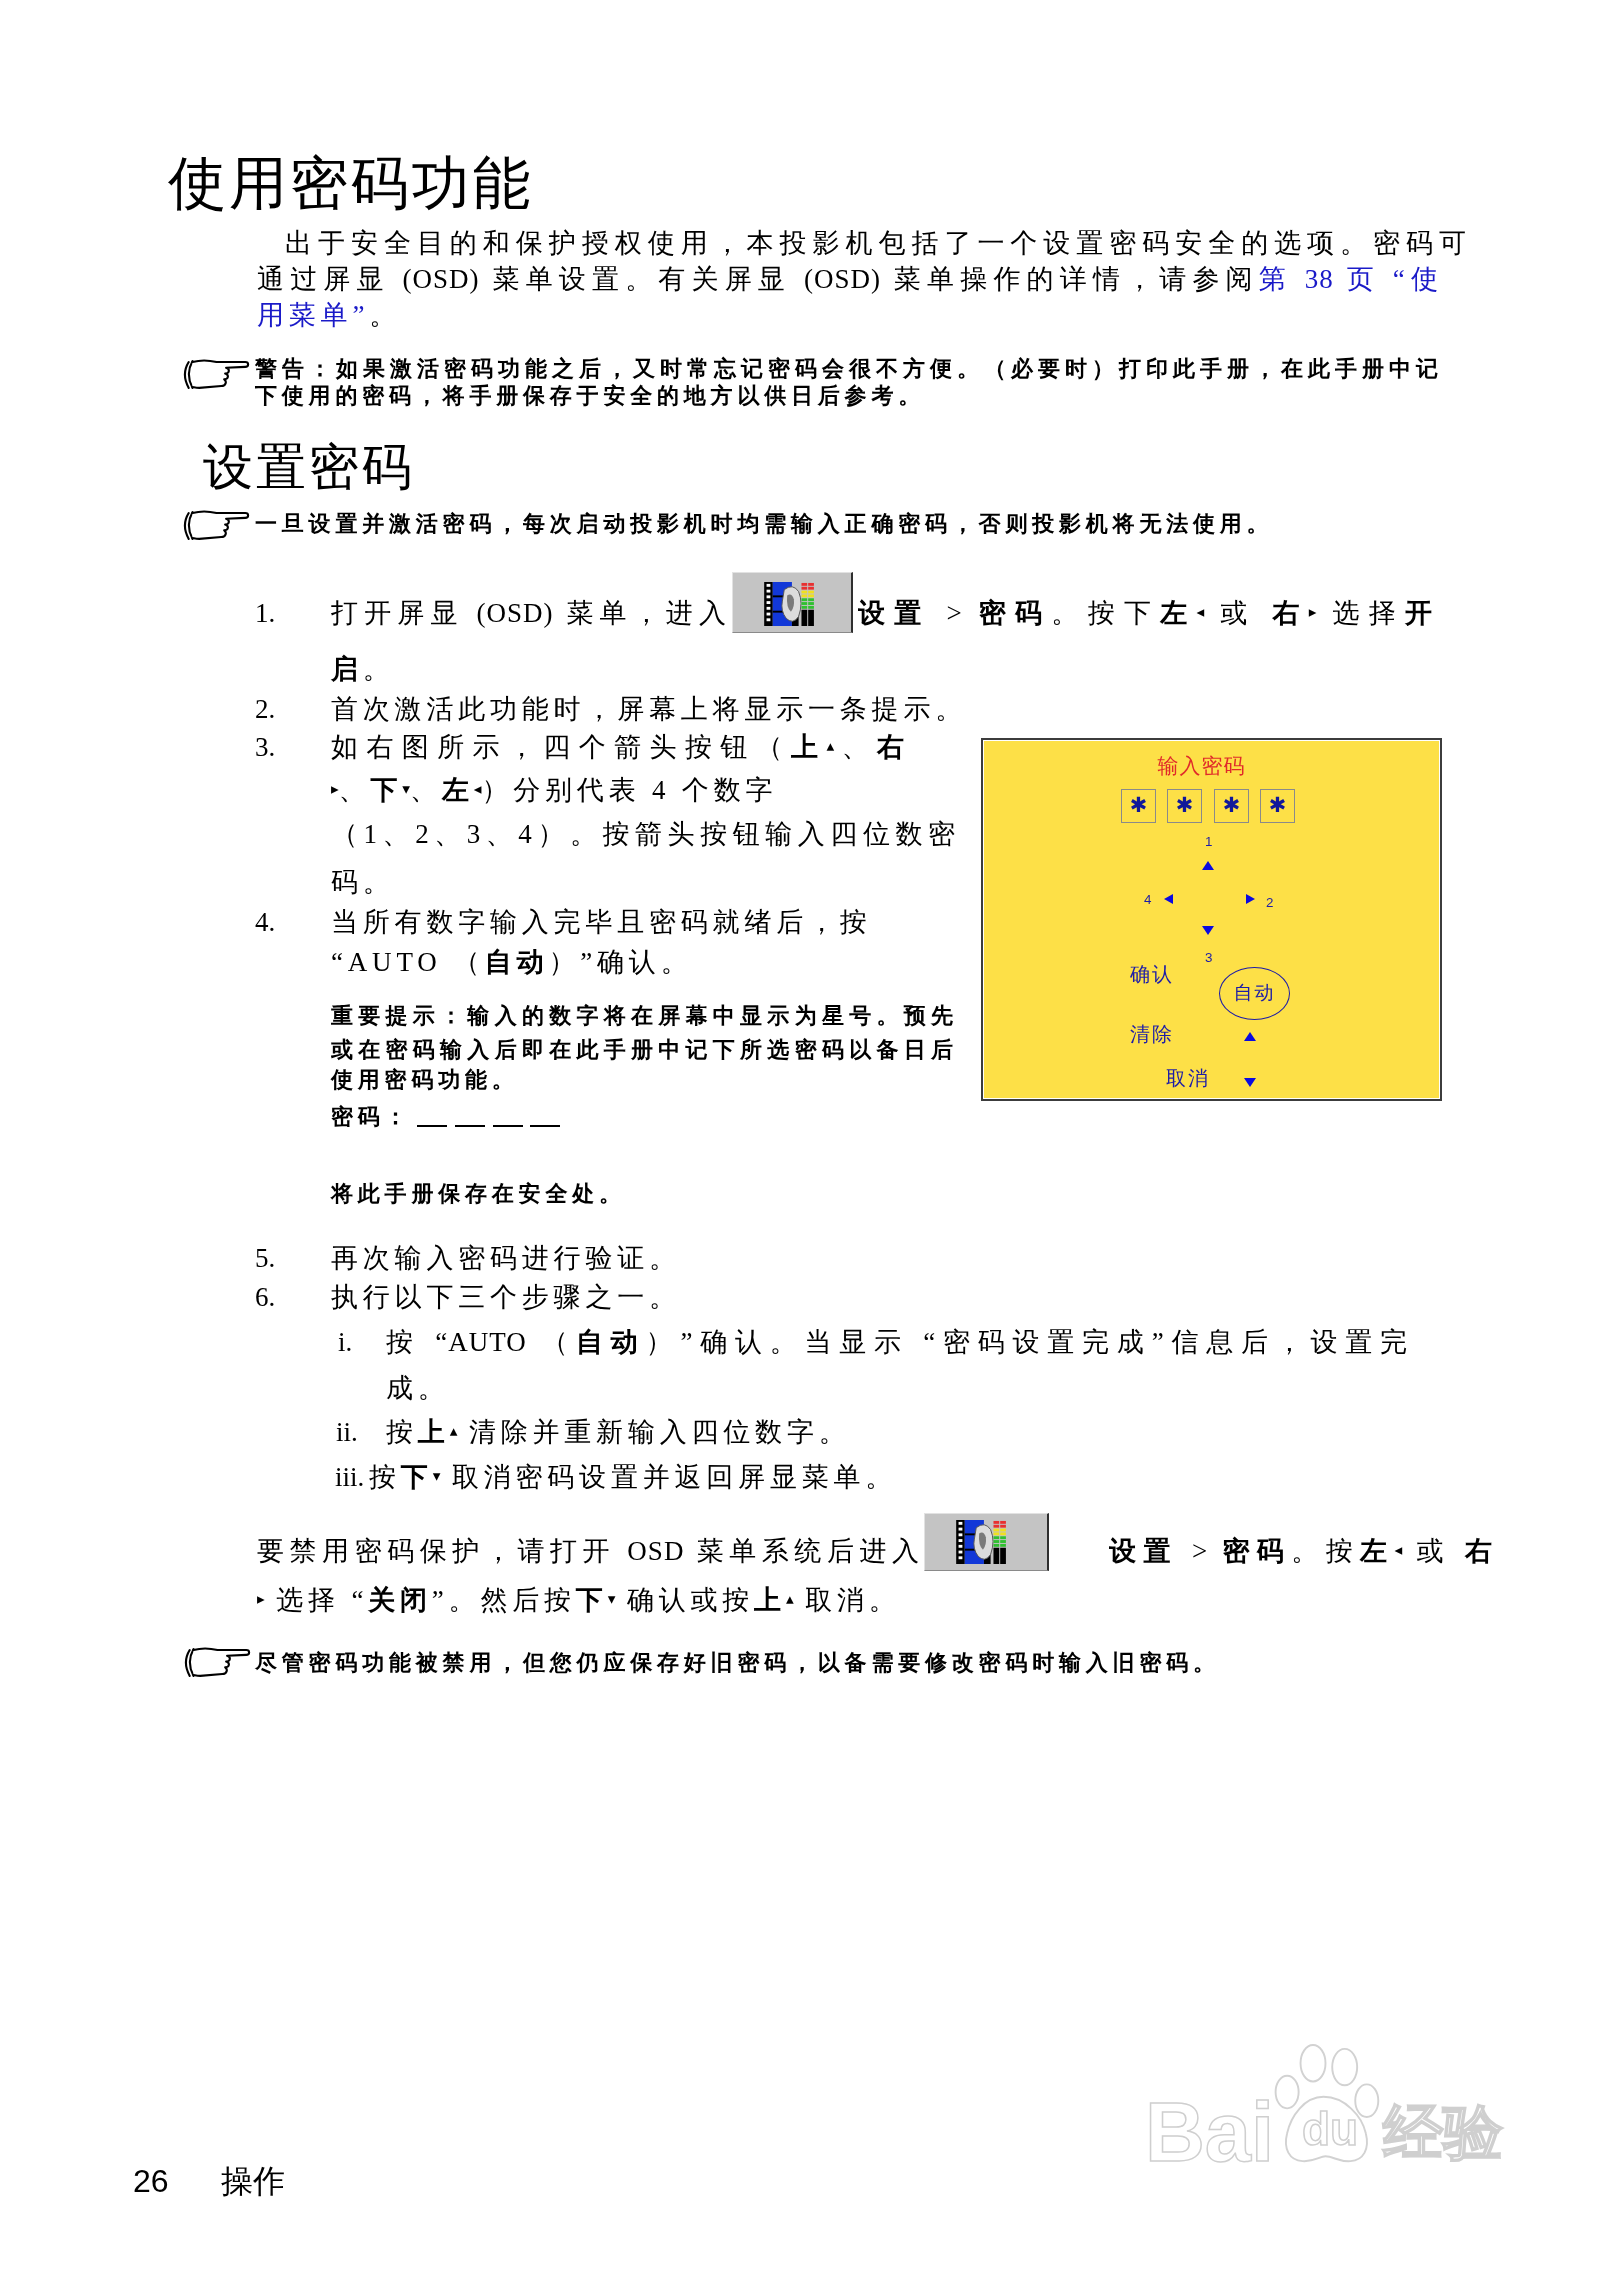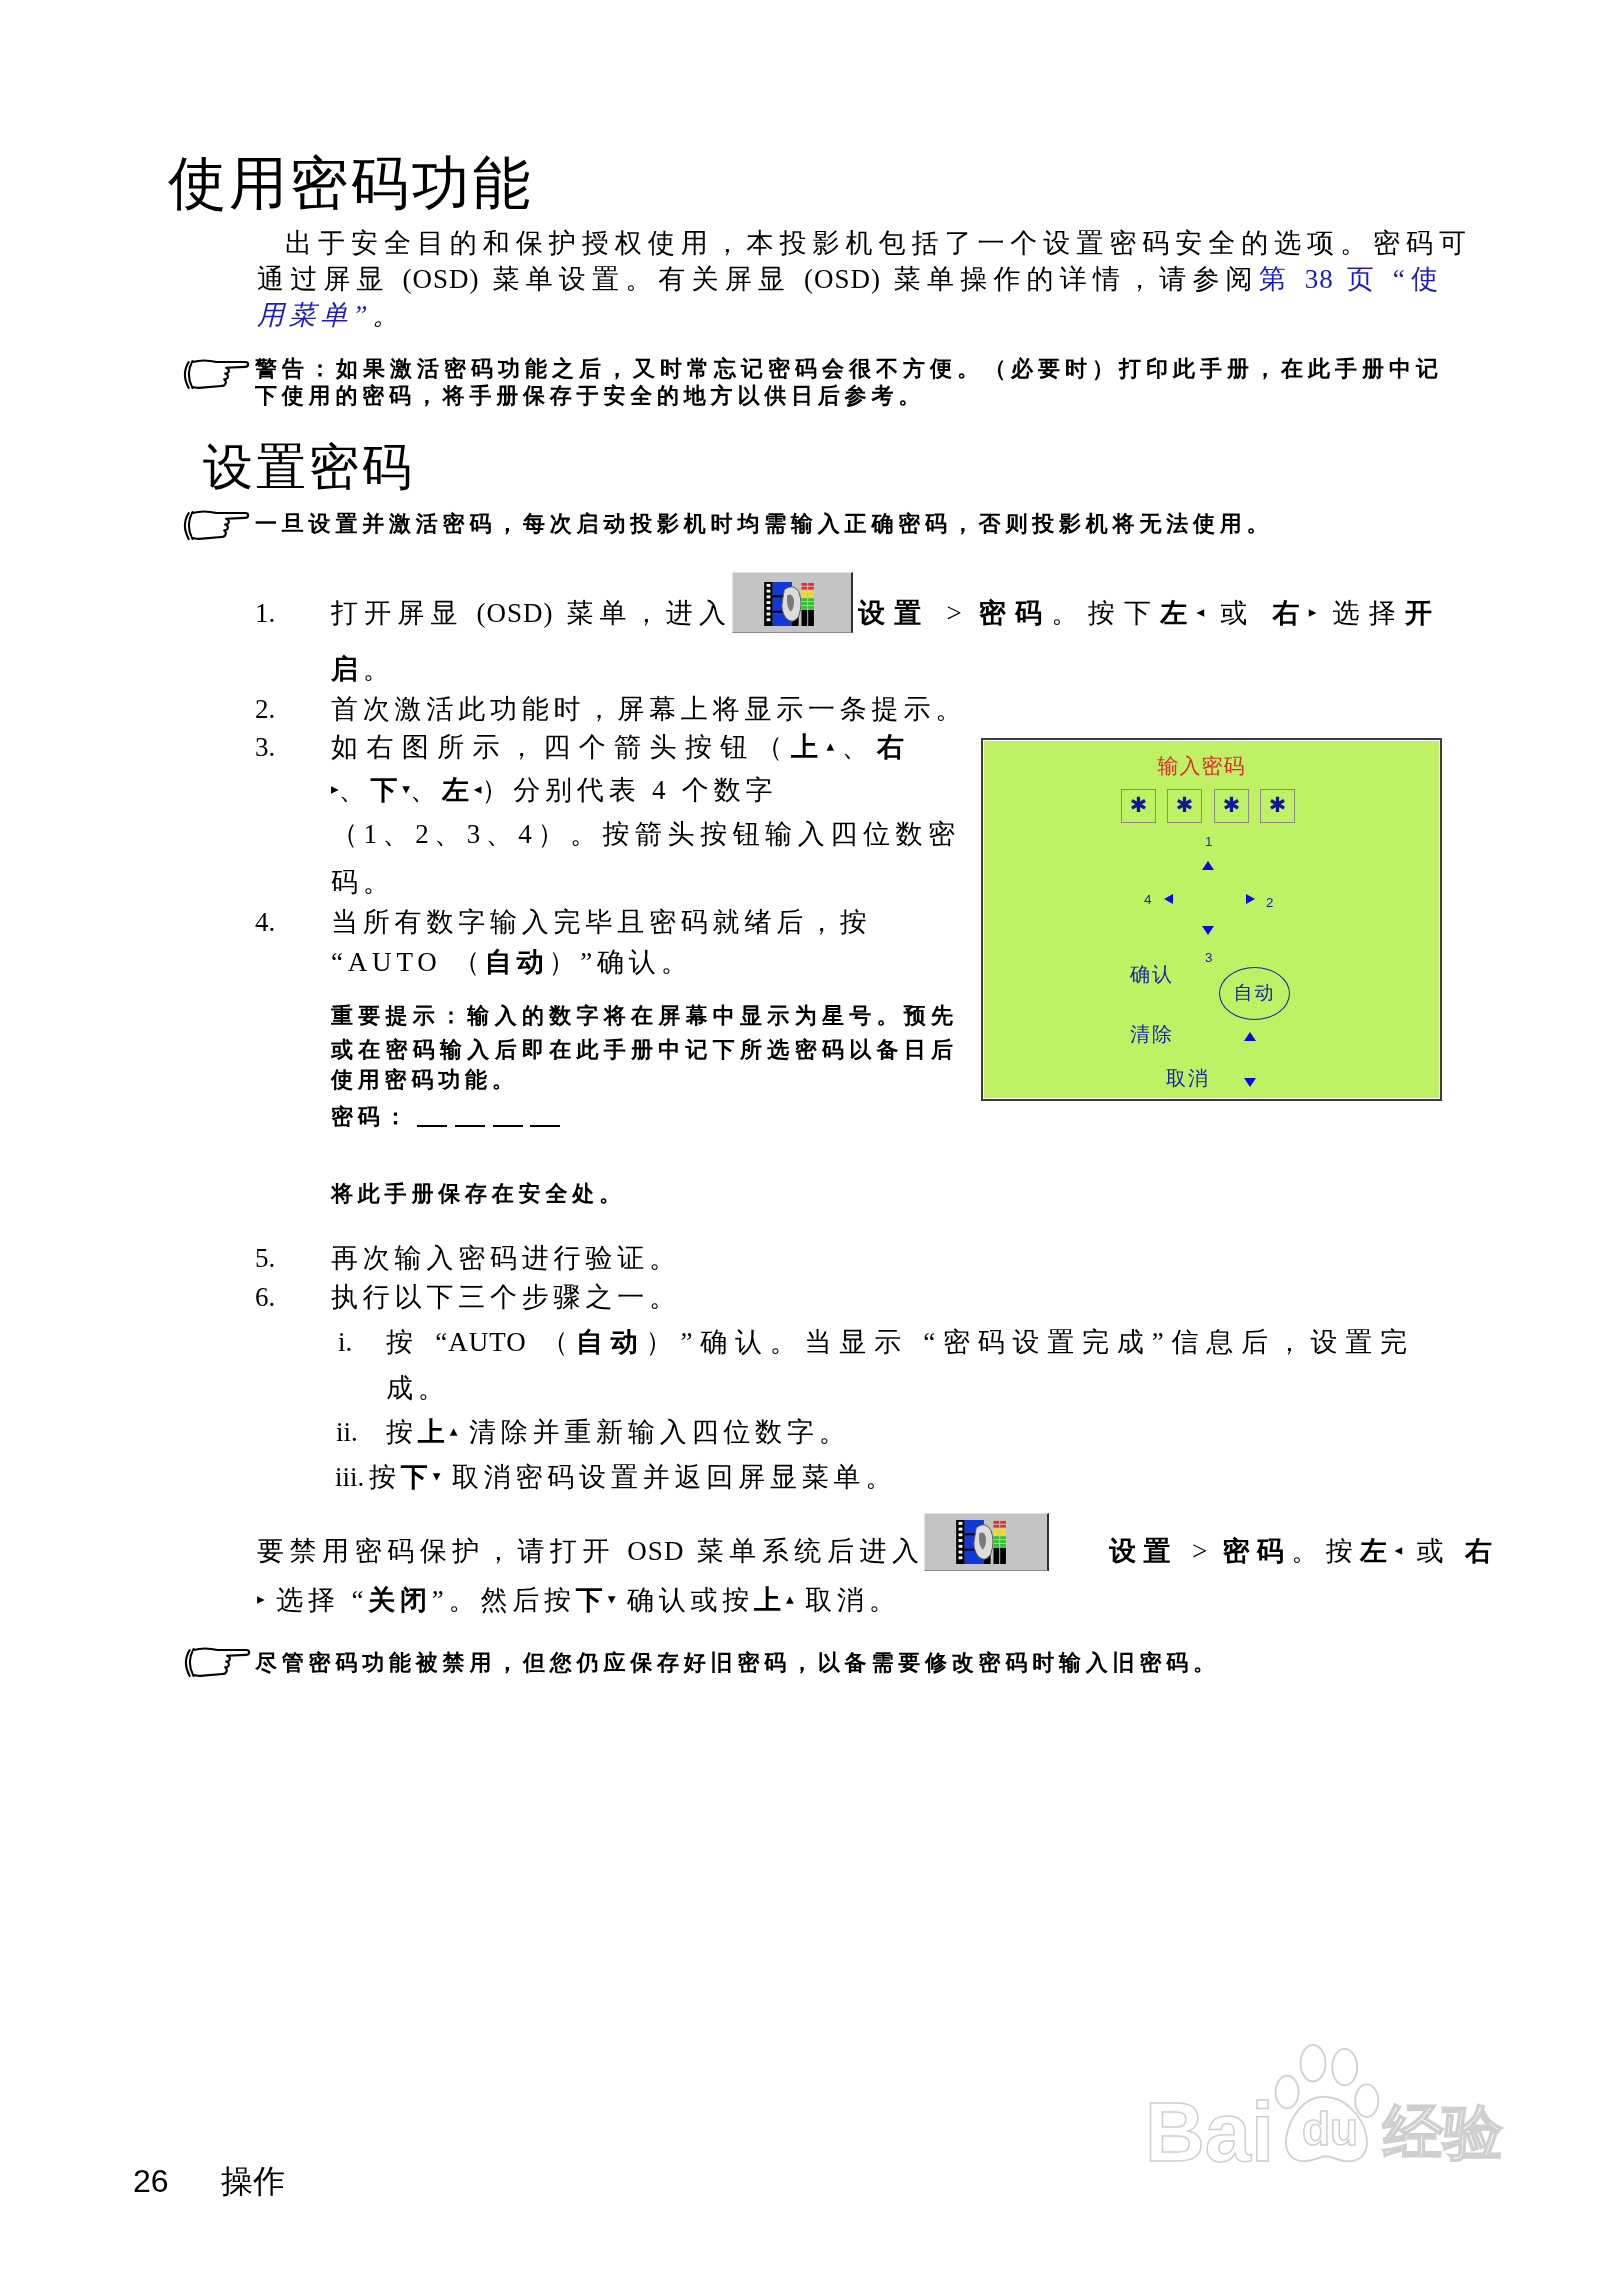--- a/index.html
+++ b/index.html
@@ -11,21 +11,21 @@
   .note{font-family:"Liberation Sans","DejaVu Sans",sans-serif;font-weight:bold;font-size:22px;line-height:29px;height:29px;letter-spacing:4.8px;}
   .just{white-space:normal;text-align:justify;text-align-last:justify;letter-spacing:1px;overflow:hidden;}
   .num{font-family:"Liberation Serif","DejaVu Serif",serif;font-size:27px;line-height:35px;letter-spacing:0;}
   .b{font-weight:bold;}
   .arr{font-family:"DejaVu Sans",sans-serif;font-size:15.4px;letter-spacing:0;position:relative;top:-4.8px;font-weight:normal;}
   .link{color:#1a1ac8;cursor:pointer;}
   .blank{display:inline-block;width:30px;height:1.9px;background:#000;margin-right:7.7px;vertical-align:-2.9px;}
   .menu-btn{position:absolute;box-sizing:border-box;background:#c4c4c4;border-top:1px solid #e2e2e2;border-left:1px solid #e2e2e2;border-right:2.9px solid #2e2e2e;border-bottom:1.9px solid #8a8a8a;}
   .menu-btn .ico{position:absolute;left:31px;}
   
-  .osd{position:absolute;left:981px;top:738px;width:457px;height:359px;background:#bef264;border:2.9px solid #3c3c3c;box-shadow:inset 0 0 0 1px #ffffff;}
+  .osd{position:absolute;left:981px;top:738px;width:457px;height:359px;background:#fde047;border:2.9px solid #3c3c3c;box-shadow:inset 0 0 0 1px #ffffff;}
   .osd .o{position:absolute;white-space:nowrap;}
   .osd-title{left:161px;top:13.4px;width:115px;text-align:center;font-family:"Liberation Sans","DejaVu Sans",sans-serif;font-size:21px;line-height:25px;color:#e02a2a;letter-spacing:1px;}
   .mask-box{top:49px;width:35px;height:34px;box-sizing:border-box;border:1.9px solid #8a8a8a;text-align:center;font-family:"DejaVu Sans",sans-serif;font-size:21px;line-height:30px;color:#10189a;}
   .osd-digit{width:11.5px;text-align:center;font-family:"Liberation Sans","DejaVu Sans",sans-serif;font-size:13.4px;line-height:15.4px;color:#1c1ca8;}
   .tri{width:0;height:0;}
   .tri.up{border-left:6.7px solid transparent;border-right:6.7px solid transparent;border-bottom:9.6px solid #0a0ae0;}
   .tri.down{border-left:6.7px solid transparent;border-right:6.7px solid transparent;border-top:9.6px solid #0a0ae0;}
   .tri.left{border-top:5.8px solid transparent;border-bottom:5.8px solid transparent;border-right:9.6px solid #0a0ae0;}
   .tri.right{border-top:5.8px solid transparent;border-bottom:5.8px solid transparent;border-left:9.6px solid #0a0ae0;}
   .osd-label{left:147px;font-family:"Liberation Sans","DejaVu Sans",sans-serif;font-size:20px;line-height:25px;color:#1c1ca8;letter-spacing:1.9px;}
@@ -36,21 +36,21 @@
   .wm{position:absolute;left:1143px;top:2041px;width:384px;height:192px;}
   .wm .w{position:absolute;white-space:nowrap;font-family:"Liberation Sans","DejaVu Sans",sans-serif;font-weight:bold;color:#ffffff;-webkit-text-stroke:1.5px #cfcfcf;}
 </style>
 </head>
 <body>
 
 <div class="abs t-title" style="left:168px;top:146px;">使用密码功能</div>
 
 <div class="abs body just" style="left:257px;top:226px;width:1182px;margin-left:28px;">出于安全目的和保护授权使用，本投影机包括了一个设置密码安全的选项。密码可</div>
 <div class="abs body just" style="left:257px;top:262px;width:1182px;"><span>通过屏显 (OSD) 菜单设置。有关屏显 (OSD) 菜单操作的详情，请参阅</span><span class="link">第 38 页 “使</span></div>
-<div class="abs body" style="left:257px;top:298px;font-style:italic;"><span class="link">用菜单”</span><span>。</span></div>
+<div class="abs body" style="left:257px;top:298px;"><span class="link">用菜单”</span><span>。</span></div>
 
 <div class="abs" style="left:182px;top:358px;">
   <svg width="69" height="33" viewBox="0 0 72 34">
       <g fill="none" stroke="#000" stroke-width="2.2" stroke-linecap="round" stroke-linejoin="round">
         <path d="M7 4 C2 12 2 22 7 31"></path>
         <path d="M11 3 C6 12 6 22 11 31"></path>
         <path d="M11 4 C18 2 28 2 36 4 L66 4 C70 4 70 9 66 9 L46 10 C50 11 50 16 45 16 C49 17 49 22 44 22 C47 24 46 29 41 29 L18 31 C14 31 12 30 11 30" fill="#fff"></path>
       </g>
     </svg>
 </div>

